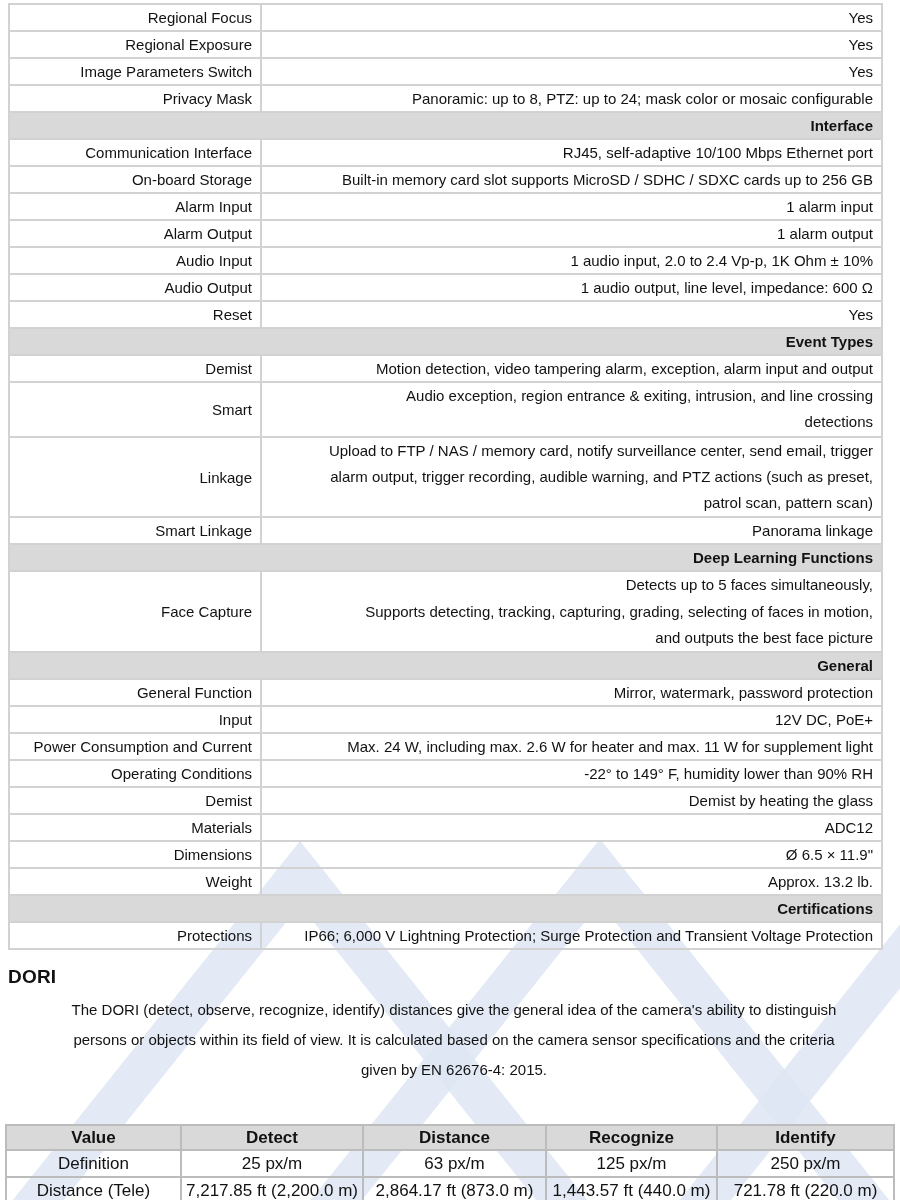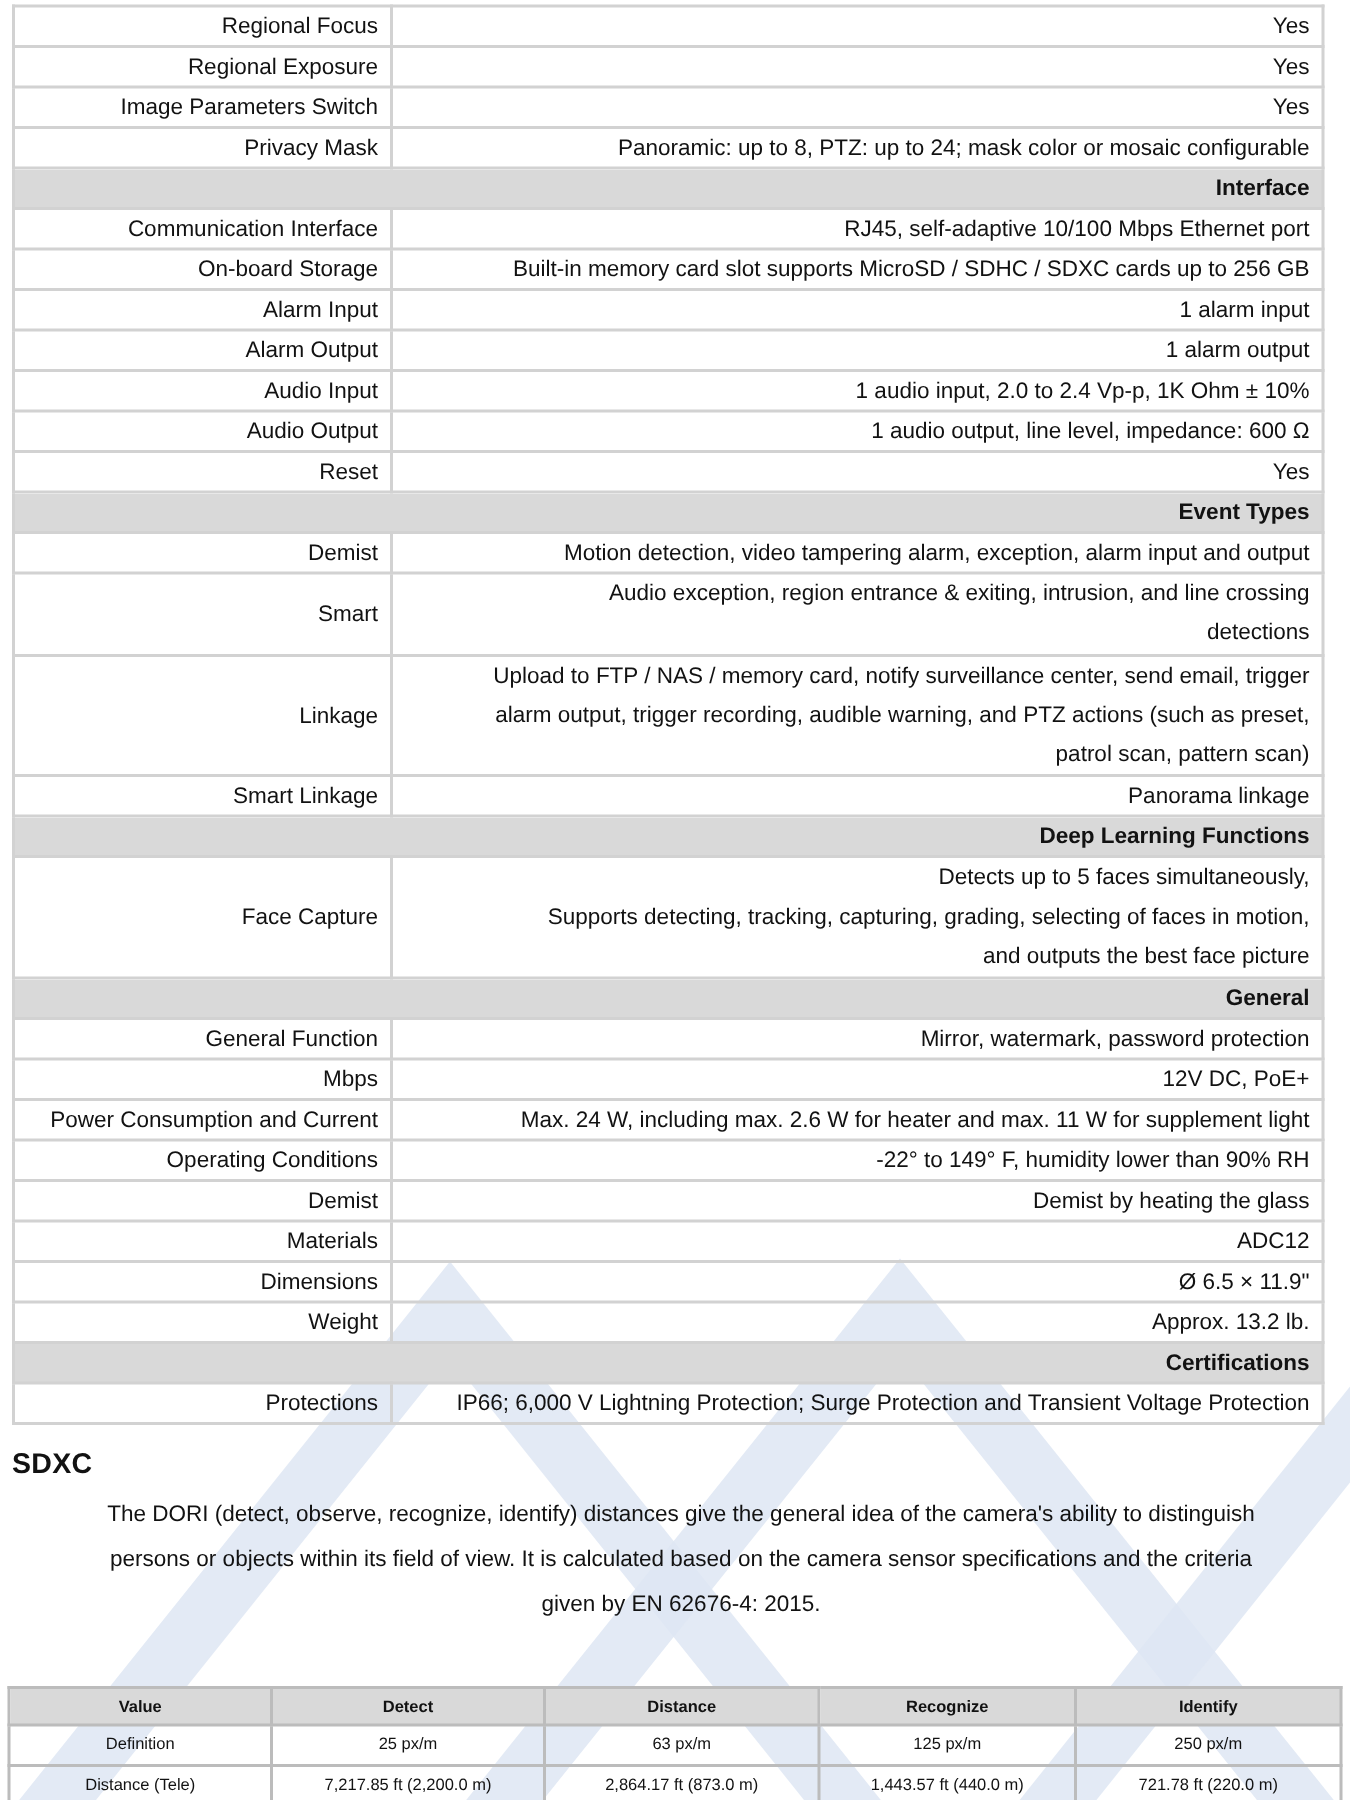--- a/index.html
+++ b/index.html
@@ -36,21 +36,21 @@
   .dori-paragraph{margin:7px 0 0 8px;font-size:15px;}
   .dori-paragraph .pline{line-height:30px;white-space:nowrap;text-align:center;}
 
   
   table.dori{
     border-collapse:collapse;table-layout:fixed;
     margin:39px 0 0 5px;width:888px;
   }
   table.dori th,table.dori td{
     border:2px solid var(--border-dori);
-    font-size:11px;text-align:center;padding:1px 2px;
+    font-size:17px;text-align:center;padding:1px 2px;
     overflow:hidden;white-space:nowrap;
   }
   table.dori th{background:var(--section-bg);height:21px;line-height:20px;font-weight:bold;}
   table.dori td{height:23px;line-height:21px;}
 </style>
 </head>
 <body style="--section-bg: #d9d9d9; --border-main: #d2d2d2; --border-dori: #bcbcbc; color: rgb(18, 18, 18);">
 
 <div class="page">
 
@@ -155,21 +155,21 @@
             </td>
           </tr>
           <tr>
             <td colspan="2" class="section">General</td>
           </tr>
           <tr>
             <td class="lbl">General Function</td>
             <td class="val">Mirror, watermark, password protection</td>
           </tr>
           <tr>
-            <td class="lbl">Mbps</td>
+            <td class="lbl">Input</td>
             <td class="val">12V DC, PoE+</td>
           </tr>
           <tr>
             <td class="lbl">Power Consumption and Current</td>
             <td class="val">Max. 24 W, including max. 2.6 W for heater and max. 11 W for supplement light</td>
           </tr>
           <tr>
             <td class="lbl">Operating Conditions</td>
             <td class="val">-22° to 149° F, humidity lower than 90% RH</td>
           </tr>
@@ -192,21 +192,21 @@
           <tr>
             <td colspan="2" class="section">Certifications</td>
           </tr>
           <tr>
             <td class="lbl">Protections</td>
             <td class="val">IP66; 6,000 V Lightning Protection; Surge Protection and Transient Voltage Protection</td>
           </tr>
         </tbody>
     </table>
 
-    <div class="dori-heading">SDXC</div>
+    <div class="dori-heading">DORI</div>
 
     <div class="dori-paragraph" id="dori-paragraph">
         <div class="pline">The DORI (detect, observe, recognize, identify) distances give the general idea of the camera's ability to distinguish</div>
         <div class="pline">persons or objects within its field of view. It is calculated based on the camera sensor specifications and the criteria</div>
         <div class="pline">given by EN 62676-4: 2015.</div>
       </div>
 
     <table class="dori">
       <colgroup>
         <col style="width:175px">

